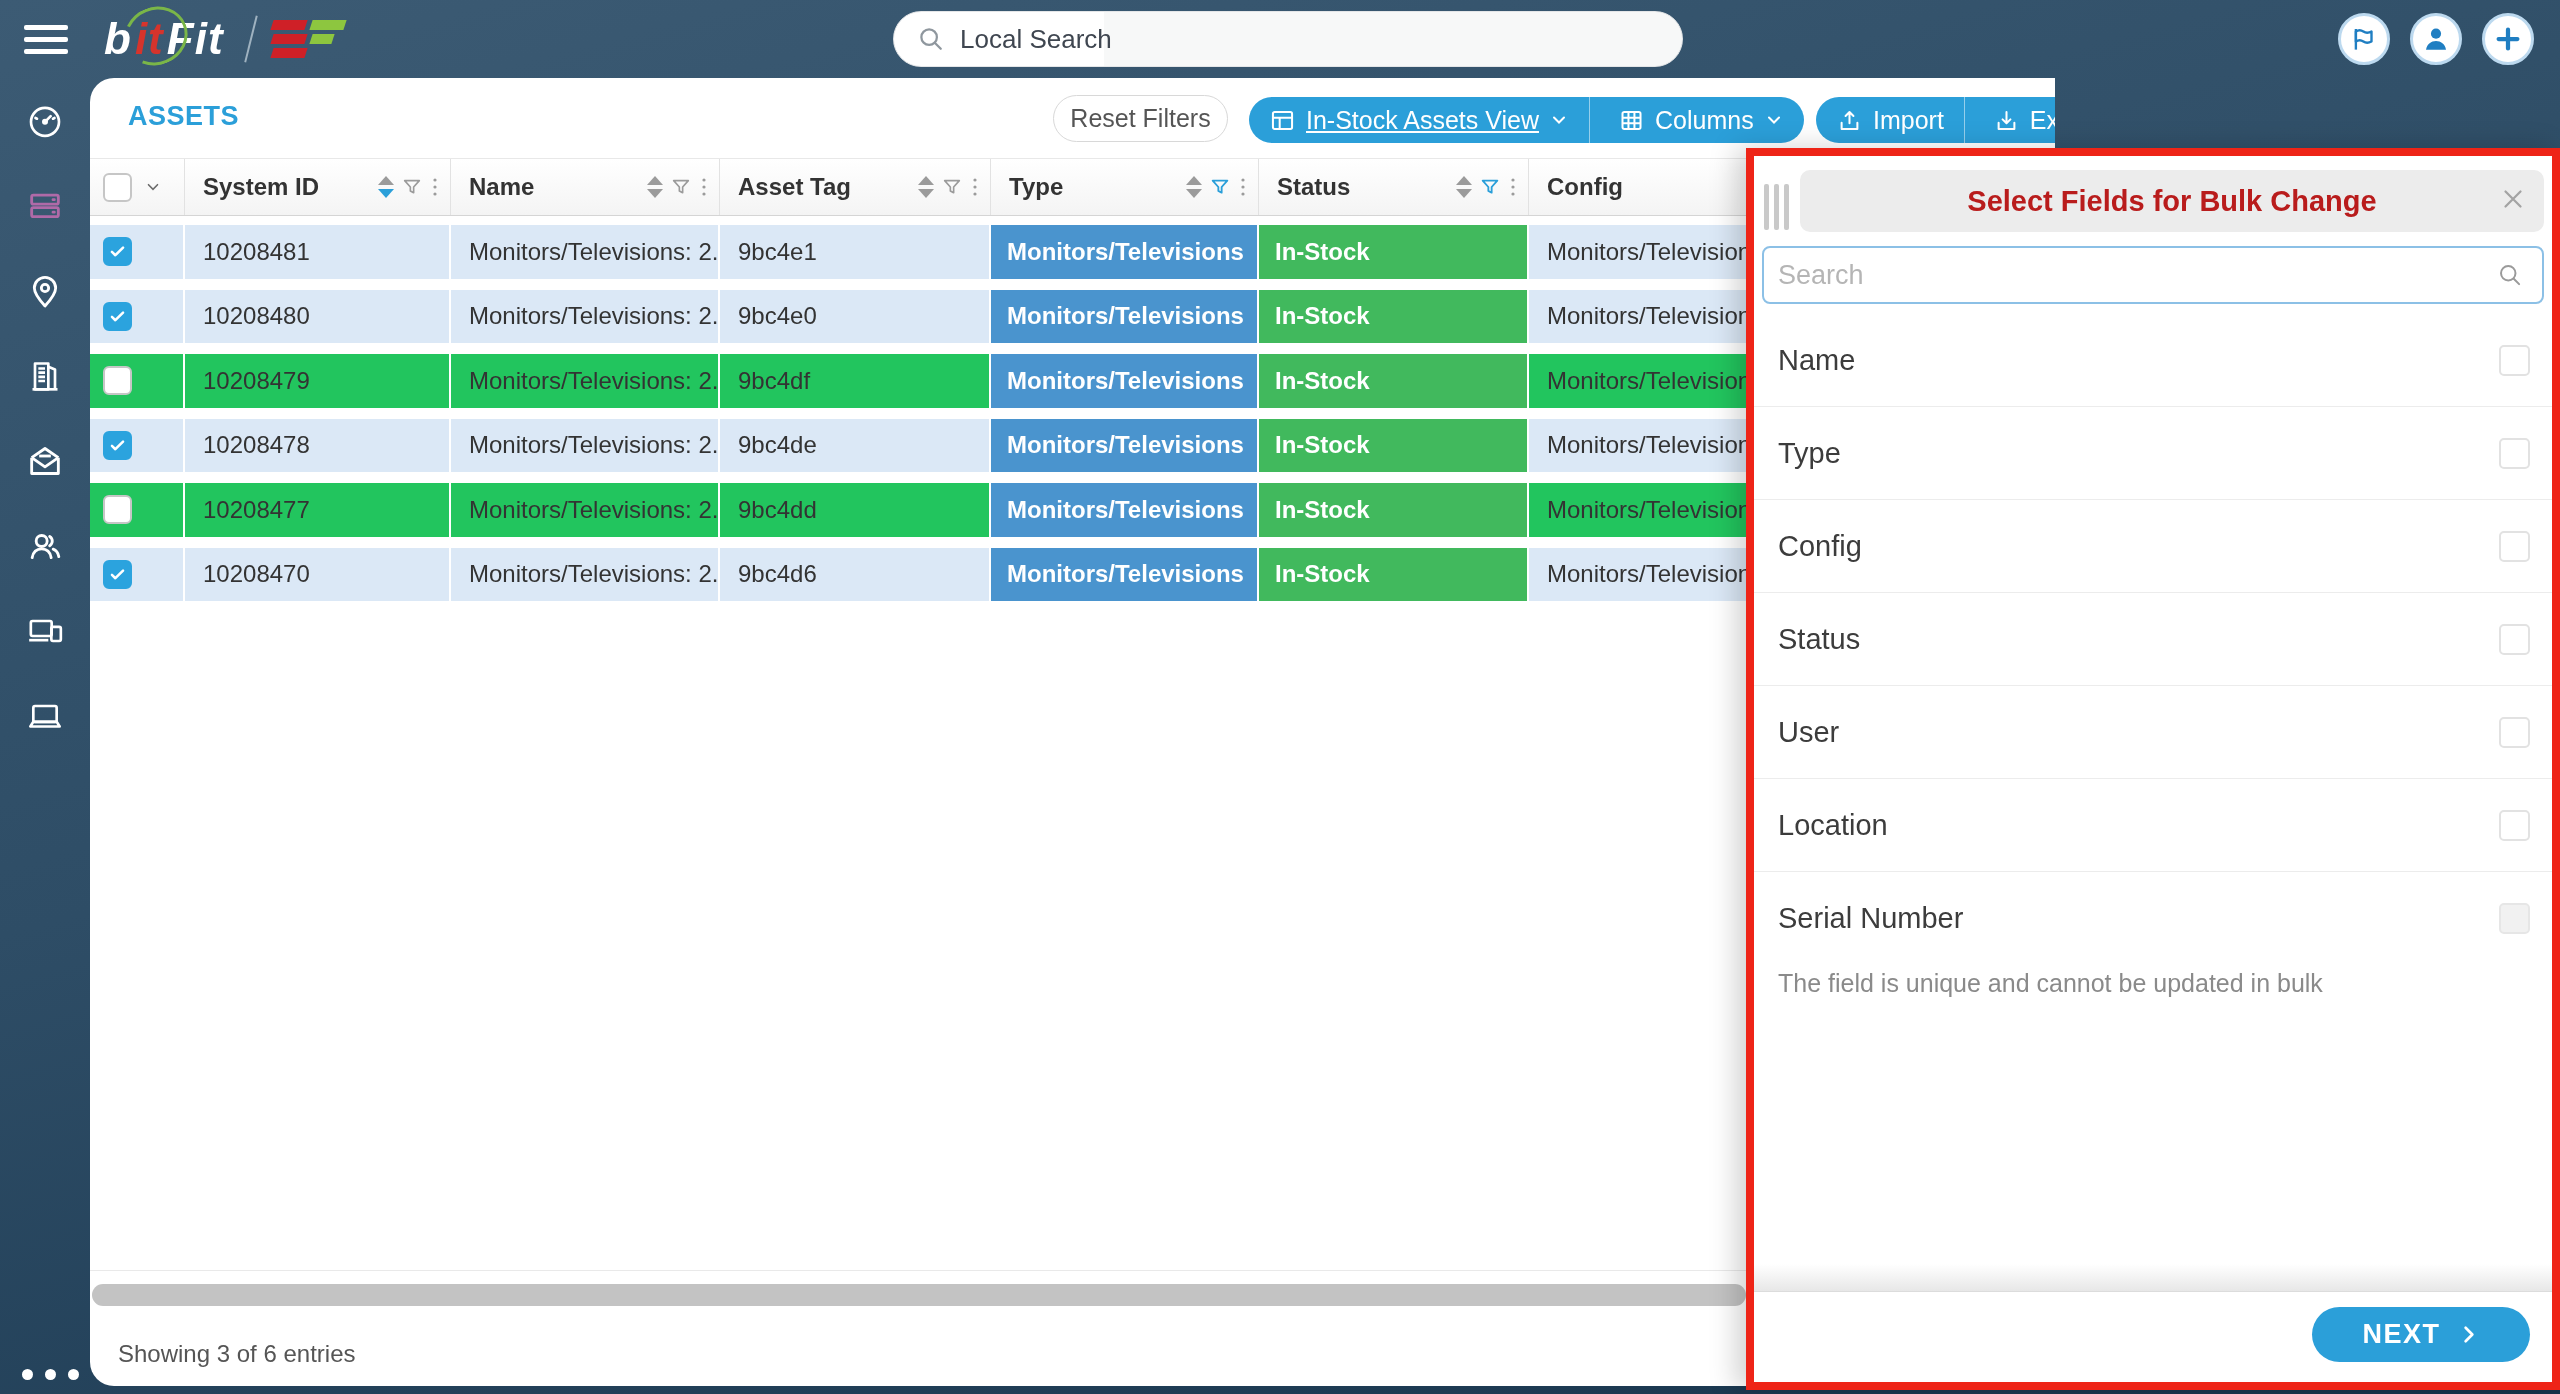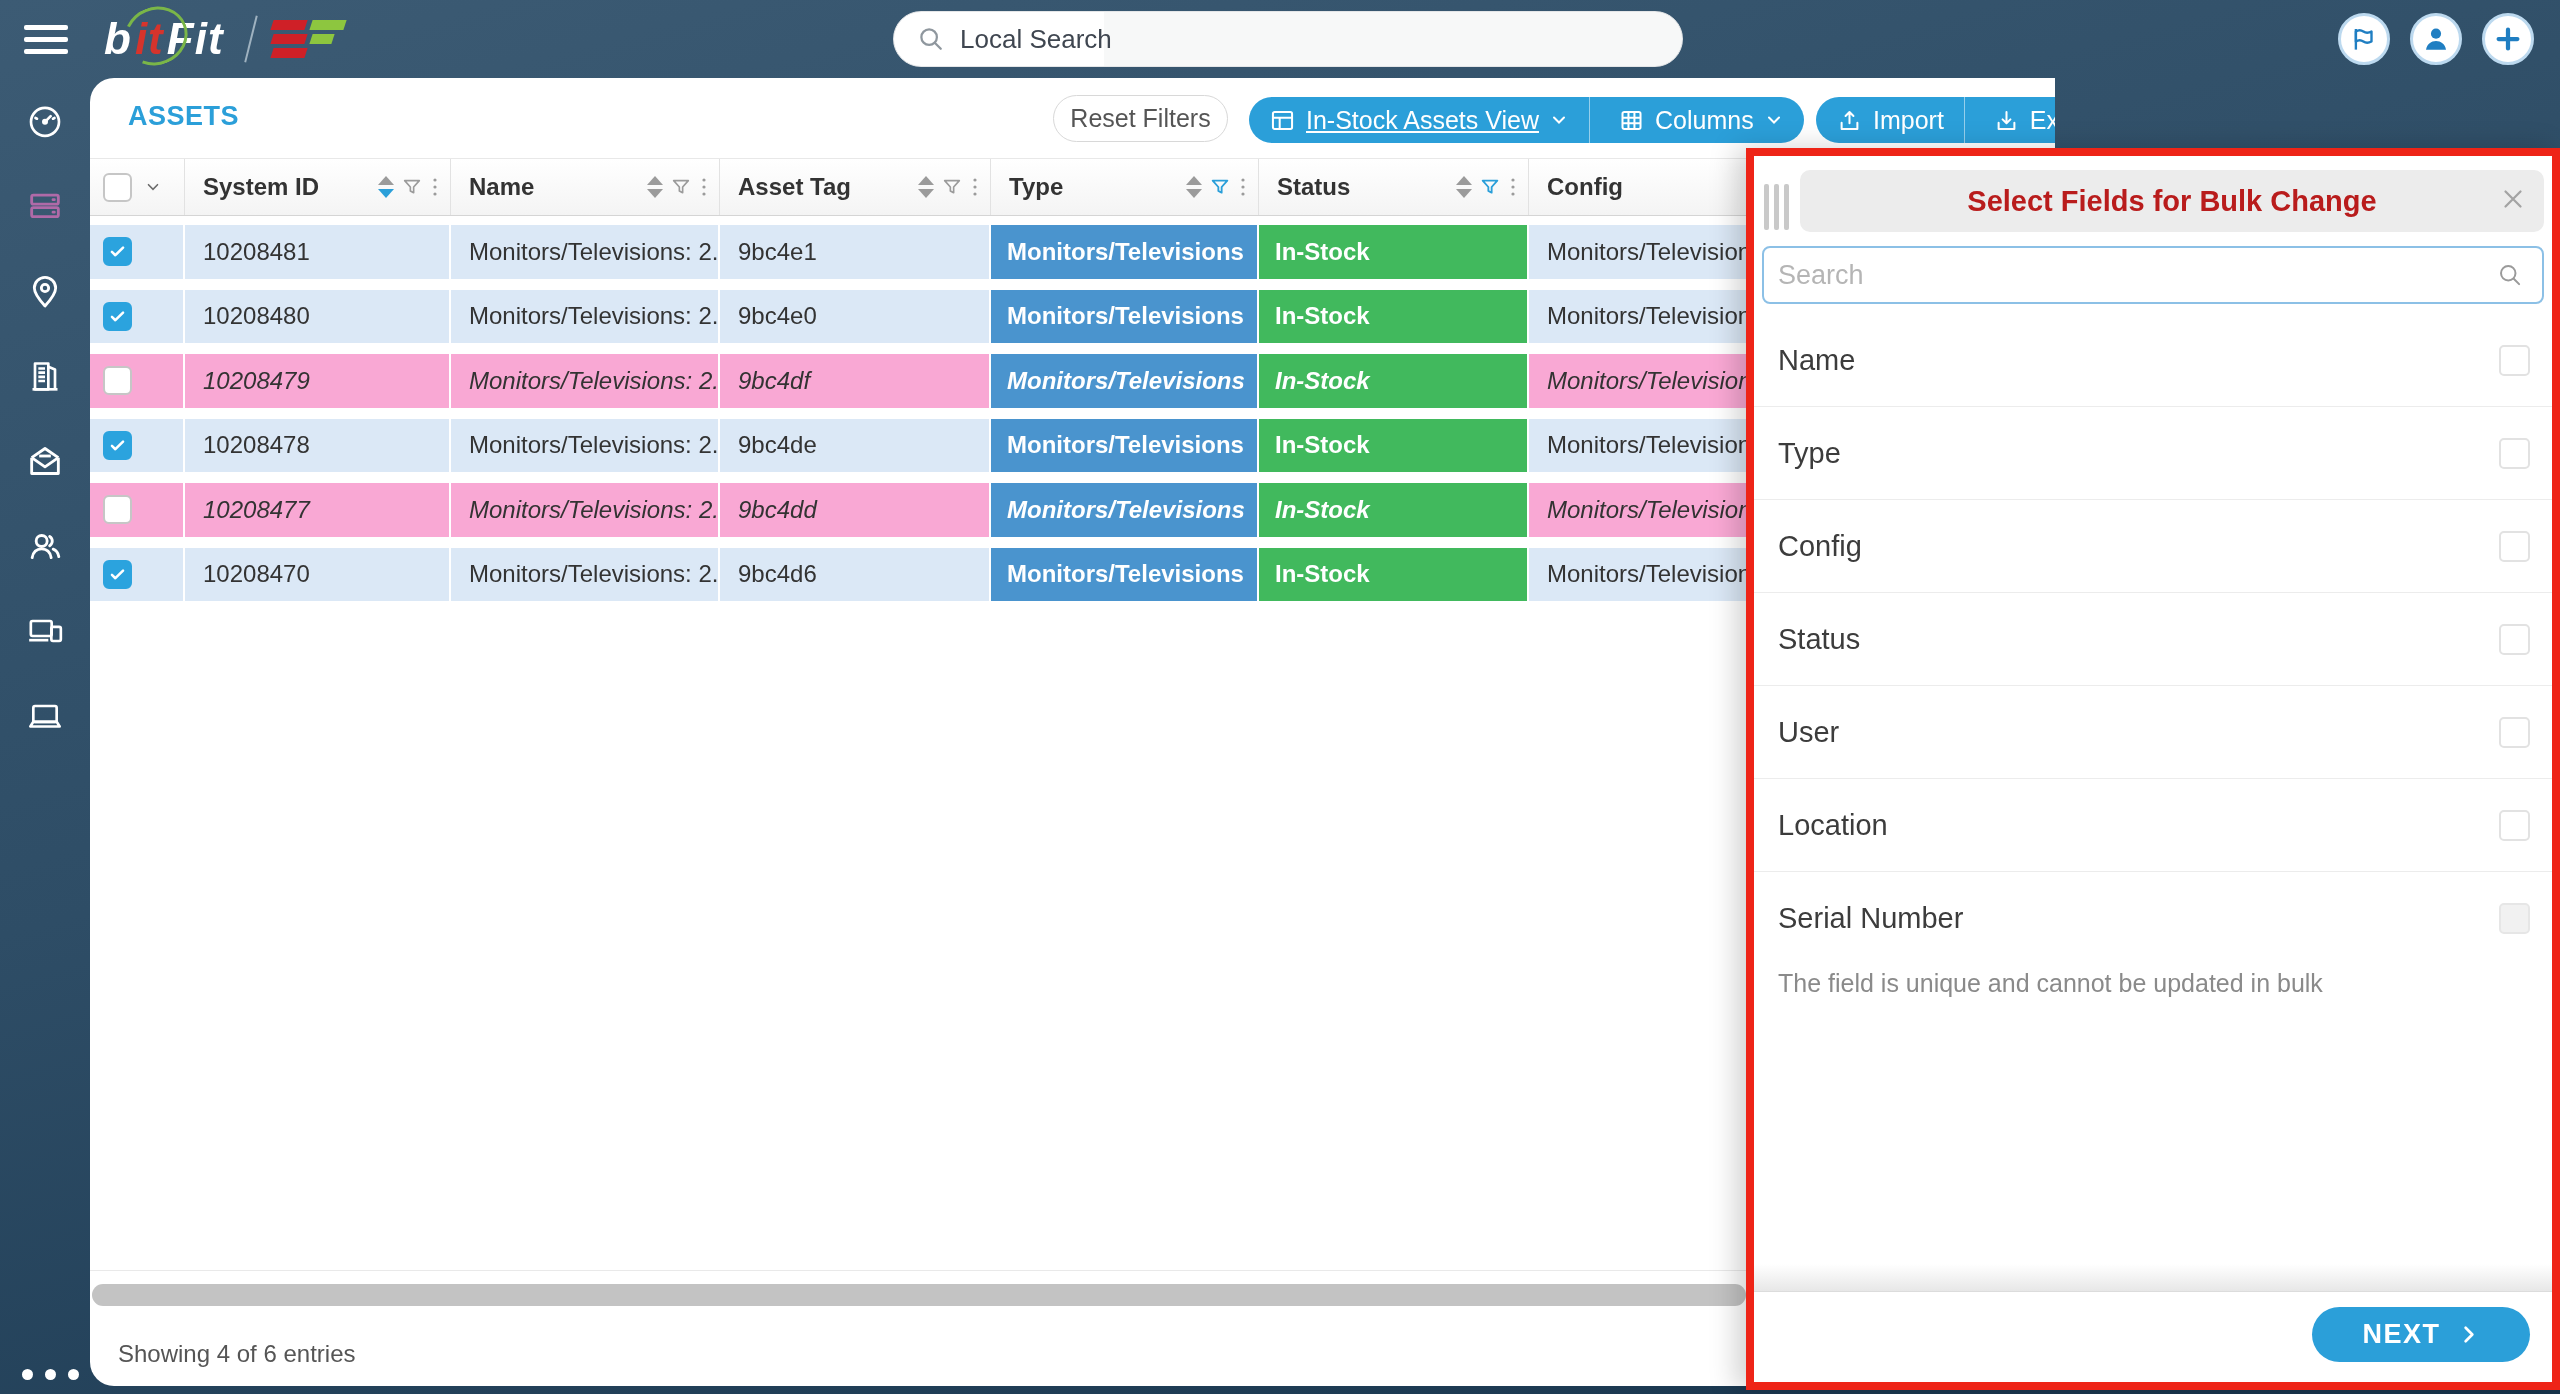--- a/index.html
+++ b/index.html
@@ -71,21 +71,21 @@
   .sorter { display:flex; flex-direction:column; gap:4px; cursor:pointer; }
   .tri-up { width:0; height:0; border-left:8px solid transparent; border-right:8px solid transparent; border-bottom:9px solid #9b9b9b; }
   .tri-down { width:0; height:0; border-left:8px solid transparent; border-right:8px solid transparent; border-top:9px solid #9b9b9b; }
   .tri-down.active { border-top-color:#2b9fd9; }
   .w-sel{width:95px;} .w-sys{width:266px;} .w-name{width:269px;} .w-tag{width:271px;}
   .w-type{width:268px;} .w-status{width:270px;} .w-conf{width:265px;} .w-fill{flex:1; border-right:none;}
 
   .tbody { position:absolute; left:0; top:138px; width:2470px; }
   .trow { display:flex; height:55.5px; border-bottom:2px solid #fff;margin-top:9px; }
   .trow.sel { background:#dbe8f6; }
-  .trow.unsel { background:#f9a8d4;font-style:italic; }
+  .trow.unsel { background:#22c55e; }
   .td { display:flex; align-items:center; font-size:24px; color:#333; padding-left:18px; border-right:2px solid #fff; overflow:hidden; white-space:nowrap; }
   .td.nopad { padding-left:0; }
   .cell-type { background:#4a94ce; color:#fff; font-weight:bold; padding-left:16px; }
   .cell-status { background:#41b95d; color:#fff; font-weight:bold; padding-left:16px; }
   .td.w-fill { background:#fff; }
 
   .checkbox { width:29px; height:29px; border-radius:6px; border:2px solid #c6c6c6; background:#fff;
      display:flex; align-items:center; justify-content:center; cursor:pointer; flex:none; }
   .checkbox.checked { background:#2ba3de; border-color:#2ba3de; }
   .row-check { margin-left:13px; }
@@ -527,21 +527,21 @@
       <div class="td w-type cell-type">Monitors/Televisions</div>
       <div class="td w-status cell-status">In-Stock</div>
       <div class="td w-conf">Monitors/Televisions</div>
       <div class="td w-fill"></div>
     </div>
 
   </div>
 
   <div class="cfooter-line"></div>
   <div class="hscroll"></div>
-  <div class="showing">Showing 4 of 6 entries</div>
+  <div class="showing">Showing 3 of 6 entries</div>
 </div>
 
 <div class="bulk-panel">
   <div class="panel-inner">
     <div class="panel-drag">
         <i></i>
         <i></i>
         <i></i>
       </div>
 

